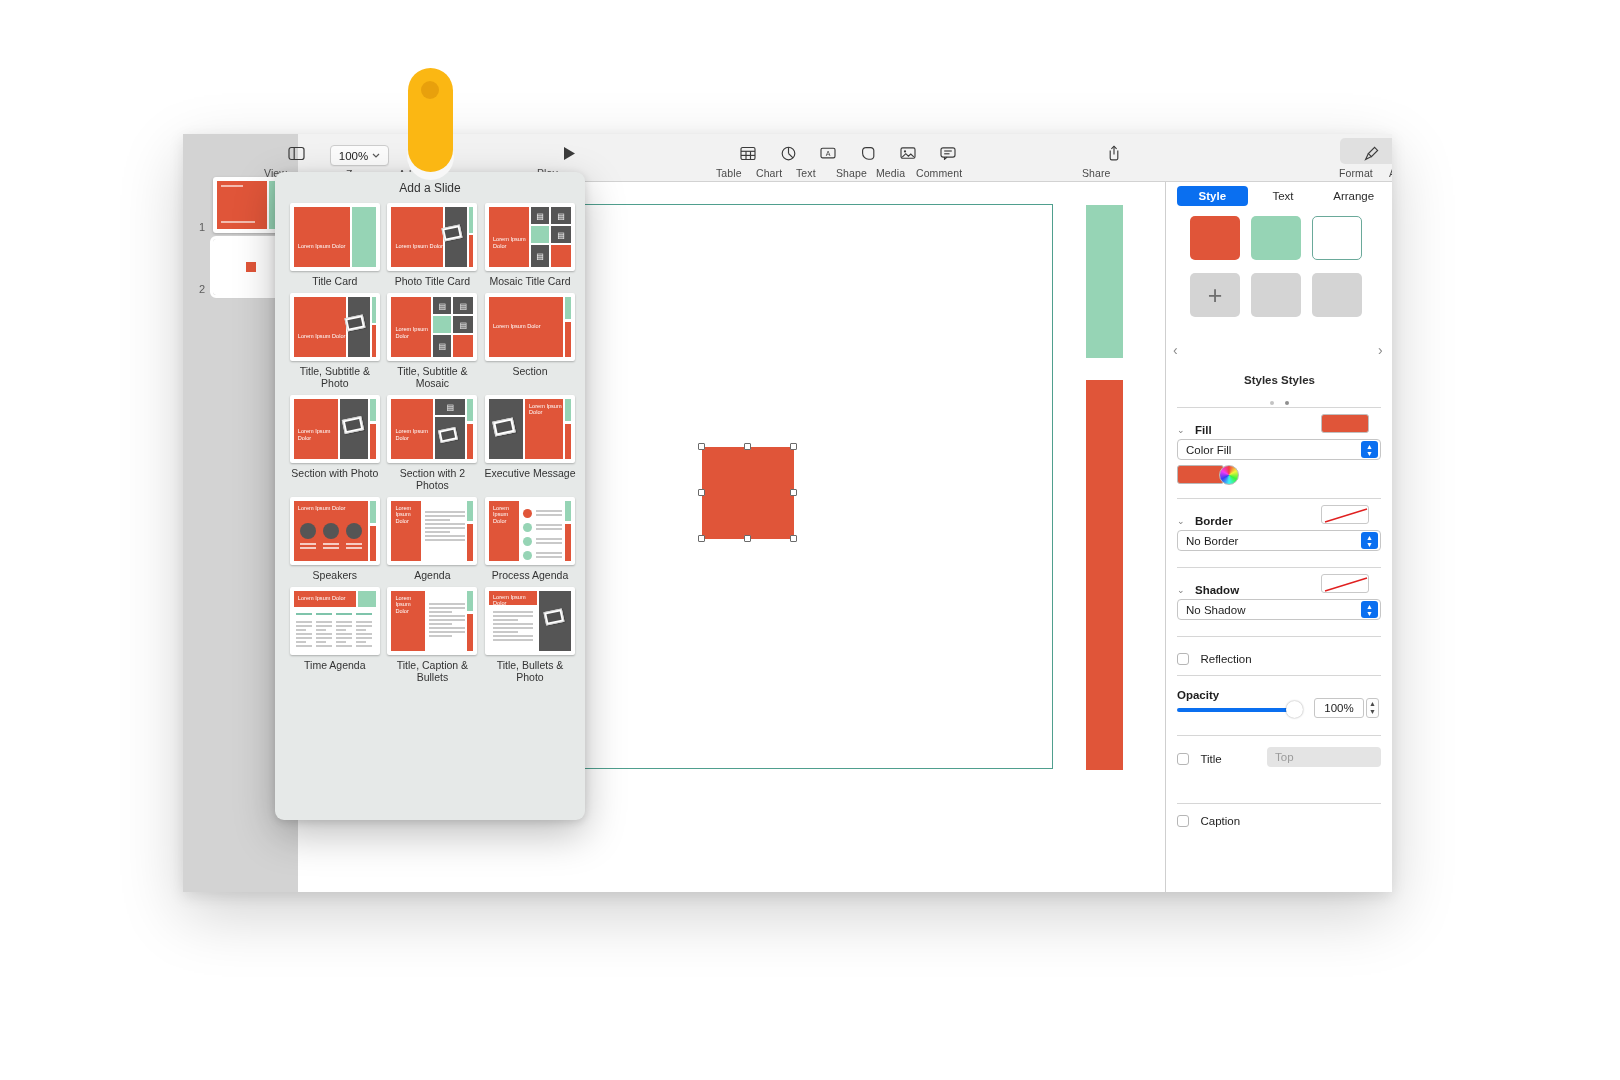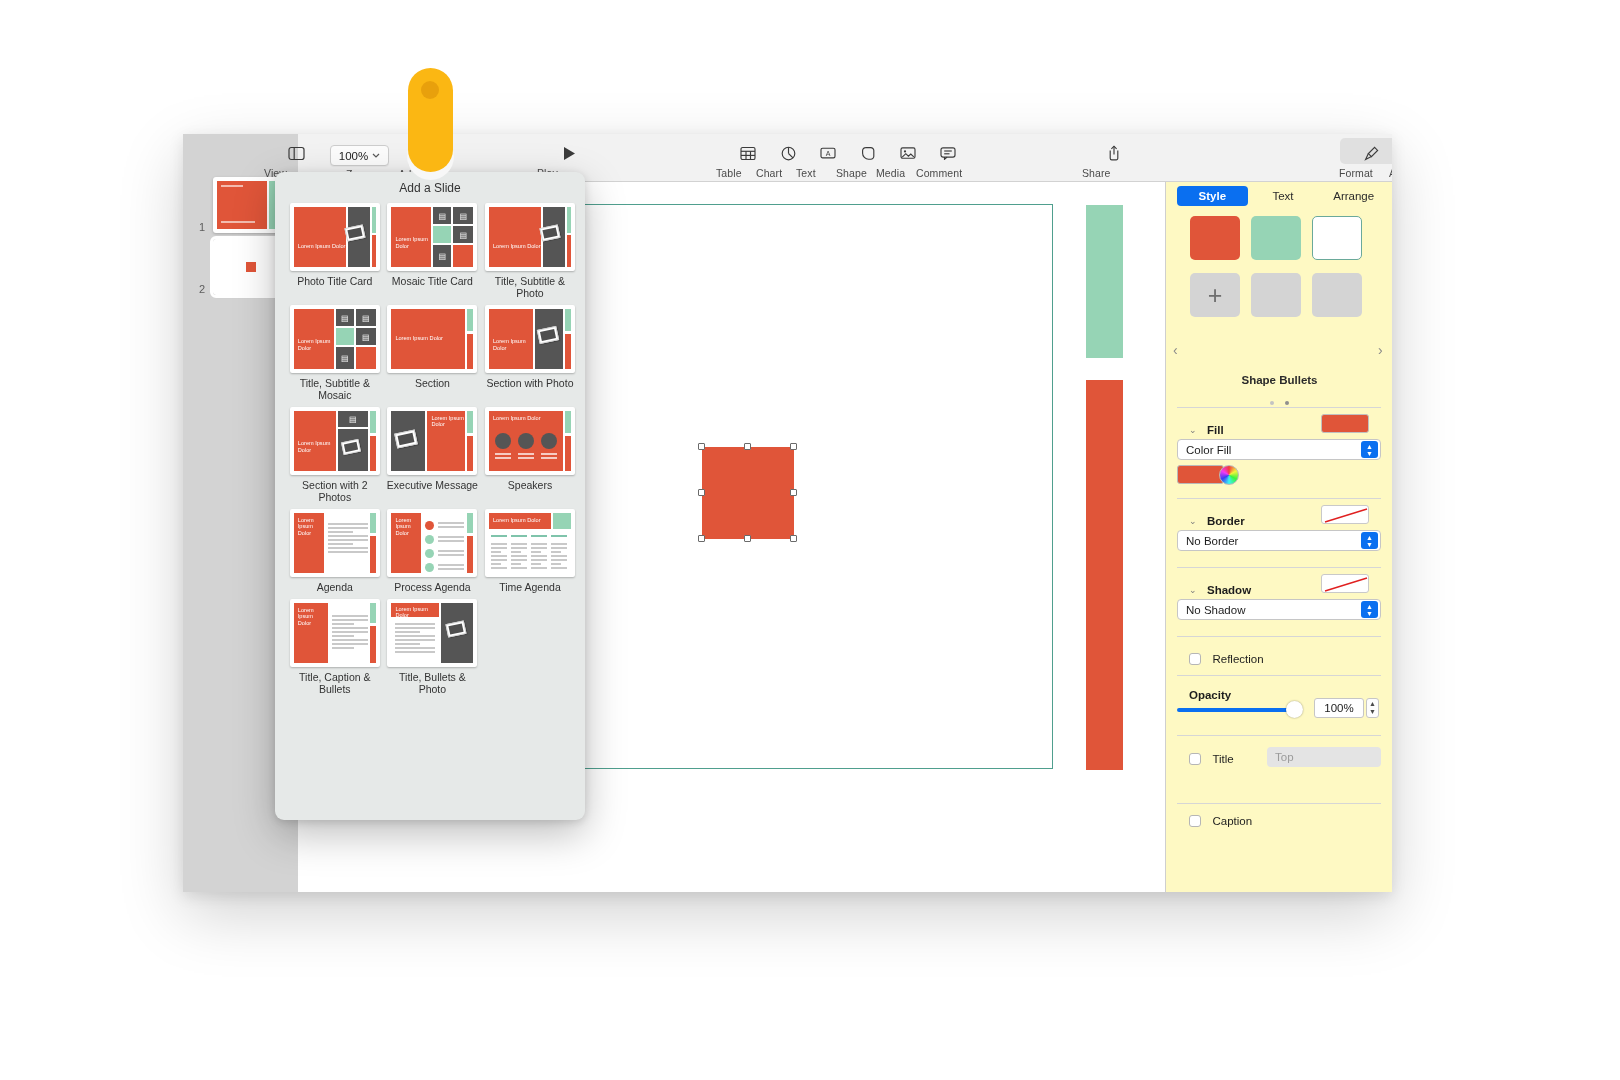--- a/index.html
+++ b/index.html
@@ -124,21 +124,21 @@
     position: absolute;
     left: 788px; top: 176px;
     width: 37px; height: 390px;
     background: #e05539;
   }
 
   
   #inspector {
     position: absolute; left: 982px; top: 48px;
     width: 227px; height: 710px;
-    background: #fef9c3;
+    background: #ffffff;
     border-left: 1px solid #cfcfcf;
     padding-left: 20px;
   }
   #seg-control {
     position: absolute; left: 11px; top: 4px;
     width: 212px; height: 20px;
     display: flex;
     font-size: 11.5px;
   }
   .seg {
@@ -168,21 +168,21 @@
   #page-dots { position: absolute; left: 0; top: 209px; width: 227px; text-align: center; }
   .dot { display:inline-block; width:4px; height:4px; border-radius:50%; background:#c3c3c3; margin: 0 3px; }
   .dot.on { background: #8f8f8f; }
   .arrow-nav {
     position: absolute; font-size: 14px; color: #8a8a8a; top: 126px;
   }
 
   .hr {
     position: absolute; left: 11px; width: 204px; height: 1px; background: #d6d6d6;
   }
-  .sect-row { position: absolute; left: 12px; width: 227px; }
+  .sect-row { position: absolute; left: 0; width: 227px; }
   .disclose {
     display: inline-block; font-size: 9px; color: #7d7d7d; margin-right: 6px;
     vertical-align: 1px;
   }
   .sect-title { font-size: 11.5px; font-weight: bold; color: #1d1d1d; }
   .preview-box {
     position: absolute;
     width: 48px; height: 19px;
     background: #ffffff;
     border: 1px solid #c9c9c9;
@@ -540,21 +540,21 @@
       <div class="arrow-nav" style="left:212px;">›</div>
 
       <div class="swatch" style="left:24px; top:0px;  background:#e05539;"></div>
       <div class="swatch" style="left:85px; top:0px;  background:#96d4b5;"></div>
       <div class="swatch" style="left:146px; top:0px; background:#ffffff; border:1px solid #6aa99a;"></div>
       <div class="swatch sw-plus" style="left:24px; top:57px; background:#d4d4d4;">+</div>
       <div class="swatch" style="left:85px; top:57px; background:#d4d4d4;"></div>
       <div class="swatch" style="left:146px; top:57px; background:#d4d4d4;"></div>
     </div>
 
-    <div id="shape-styles-label">Shape Bullets</div>
+    <div id="shape-styles-label">Styles Styles</div>
     <div id="page-dots">
       <span class="dot"></span>
       <span class="dot on"></span>
     </div>
 
     <div class="hr" style="top:225px;"></div>
 
     <div class="sect-row" style="top:238px; padding-left:11px;">
       <span class="disclose">⌄</span>
       <span class="sect-title">Fill</span>
@@ -646,20 +646,29 @@
       <span class="cb-label">Caption</span>
     </div>
 
     <div class="hr" style="top:621px;"></div>
   </div>
 </div>
 
 <div id="popover">
   <div id="popover-title">Add a Slide</div>
   <div id="tpl-grid">
+      <div class="tpl-cell">
+        <div class="tpl-thumb">
+          <div style="position:absolute;left:4px;top:4px;width:56px;height:60px;background:#e05539;">
+            <div class="t-lorem">Lorem Ipsum Dolor</div>
+          </div>
+      <div style="position:absolute;left:62px;top:4px;width:24px;height:60px;background:#96d4b5;"></div>
+        </div>
+        <div class="tpl-name">Title Card</div>
+      </div>
       <div class="tpl-cell">
         <div class="tpl-thumb">
           <div style="position:absolute;left:4px;top:4px;width:52px;height:60px;background:#e05539;">
             <div class="t-lorem">Lorem Ipsum Dolor</div>
           </div>
       <div style="position:absolute;left:58px;top:4px;width:22px;height:60px;background:#555;"></div>
       <div style="position:absolute;left:82px;top:4px;width:4px;height:26px;background:#96d4b5;"></div>
       <div style="position:absolute;left:82px;top:32px;width:4px;height:32px;background:#e05539;"></div>
       <div class="photo-icon" style="left:54px;top:22px;transform:rotate(-12deg) scale(0.85);"></div>
         </div>

